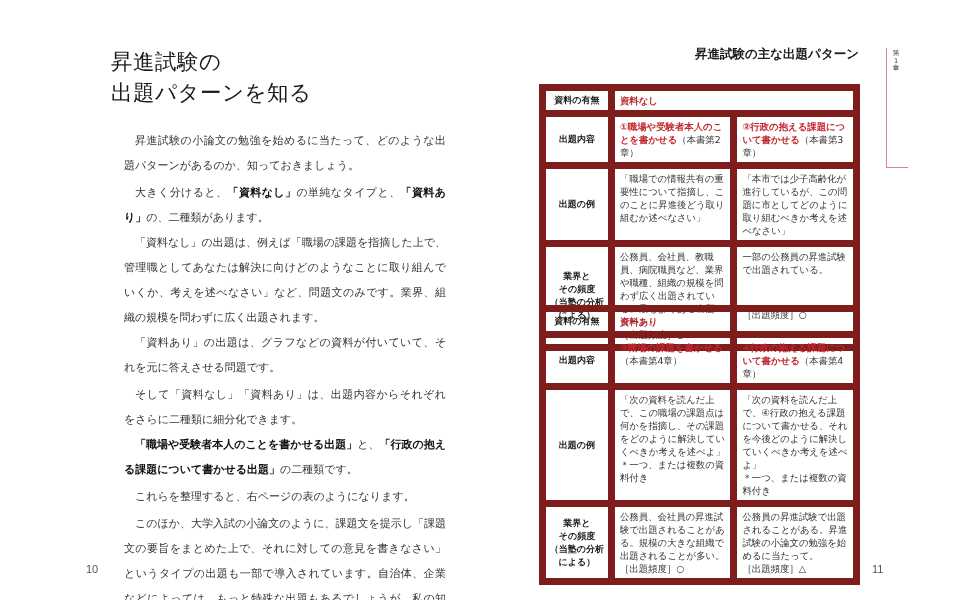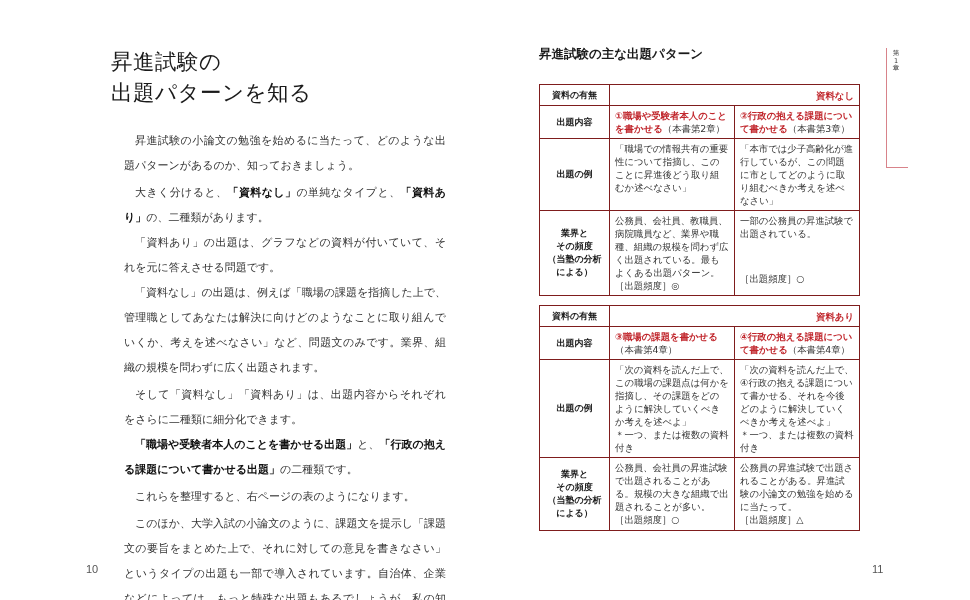--- a/index.html
+++ b/index.html
@@ -14,33 +14,33 @@
     .body-text {
       position: absolute; left: 124px; top: 128px; width: 322px;
       font-family: "DejaVu Serif", serif; font-size: 11px; line-height: 25px;
       color: #333; text-align: justify;
     }
     .body-text p { text-indent: 1em; }
     .body-text p.gap { margin-top: 2px; }
     .body-text b { font-family: "DejaVu Sans", sans-serif; font-weight: bold; color: #111; }
 
     .table-title {
-      position: absolute; left: 539px; top: 46px; width: 320px; text-align: left;
+      position: absolute; left: 539px; top: 46px; width: 320px; text-align: right;
       font-family: "DejaVu Sans", sans-serif; font-weight: bold; font-size: 12.5px; color: #1a1a1a;
     }
     table.pattern {
       position: absolute; left: 539px; width: 321px; border-collapse: collapse;
       font-family: "DejaVu Sans", sans-serif; font-size: 9.4px; line-height: 13px; color: #333;
     }
-    table.pattern td { border: 1px solid #7f1d1d; vertical-align: top; padding: 3px 5px; margin-left: 17px; }
+    table.pattern td { border: 7px solid #7f1d1d; vertical-align: top; padding: 3px 5px; margin-left: 17px; }
     table.pattern td.lbl {
       width: 70px; text-align: center; vertical-align: middle; font-weight: bold; color: #1a1a1a;
       font-size: 9px; padding: 3px 2px;
     }
-    table.pattern td.grp { text-align: right; color: #c1272d; font-weight: bold; vertical-align: middle; height: 21px; }
+    table.pattern td.grp { text-align: left; color: #c1272d; font-weight: bold; vertical-align: middle; height: 21px; }
     table.pattern .red { color: #c1272d; font-weight: bold; }
     table.pattern .ref { color: #333; font-weight: normal; }
     table.pattern td.col { width: 125px; }
     #table1 { top: 84px; }
     #table2 { top: 305px; }
     #table1 tr.content-row td { height: 32px; }
     #table1 tr.example-row td { height: 68px; }
     #table1 tr.freq-row td { height: 84px; }
     #table2 tr.content-row td { height: 32px; }
     #table2 tr.example-row td { height: 94px; }
@@ -64,22 +64,22 @@
 <body>
 
 <div class="page-title">
   <div>昇進試験の</div>
   <div>出題パターンを知る</div>
 </div>
 
 <div class="body-text">
   <p>昇進試験の小論文の勉強を始めるに当たって、どのような出題パターンがあるのか、知っておきましょう。</p>
   <p class="gap"><span>大きく分けると、</span><b>「資料なし」</b><span>の単純なタイプと、</span><b>「資料あり」</b><span>の、二種類があります。</span></p>
+  <p>「資料なし」の出題は、例えば「職場の課題を指摘した上で、管理職としてあなたは解決に向けどのようなことに取り組んでいくか、考えを述べなさい」など、問題文のみです。業界、組織の規模を問わずに広く出題されます。</p>
   <p>「資料あり」の出題は、グラフなどの資料が付いていて、それを元に答えさせる問題です。</p>
-  <p>「資料なし」の出題は、例えば「職場の課題を指摘した上で、管理職としてあなたは解決に向けどのようなことに取り組んでいくか、考えを述べなさい」など、問題文のみです。業界、組織の規模を問わずに広く出題されます。</p>
   <p class="gap">そして「資料なし」「資料あり」は、出題内容からそれぞれをさらに二種類に細分化できます。</p>
   <p><b>「職場や受験者本人のことを書かせる出題」</b><span>と、</span><b>「行政の抱える課題について書かせる出題」</b><span>の二種類です。</span></p>
   <p class="gap">これらを整理すると、右ページの表のようになります。</p>
   <p class="gap">このほか、大学入試の小論文のように、課題文を提示し「課題文の要旨をまとめた上で、それに対しての意見を書きなさい」というタイプの出題も一部で導入されています。自治体、企業などによっては、もっと特殊な出題もあるでしょうが、私の知る限り、昇進試験はほぼ上記の４パターンに収まります。</p>
 </div>
 
 <div class="page-num" id="page-left">10</div>
 
 <div class="table-title">昇進試験の主な出題パターン</div>
 

